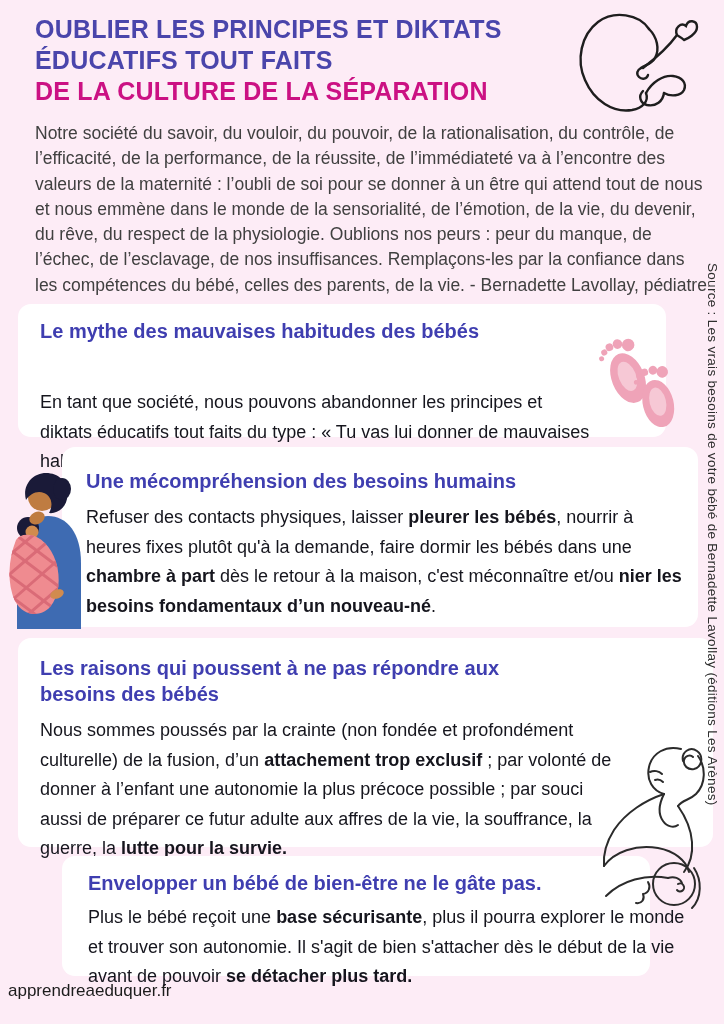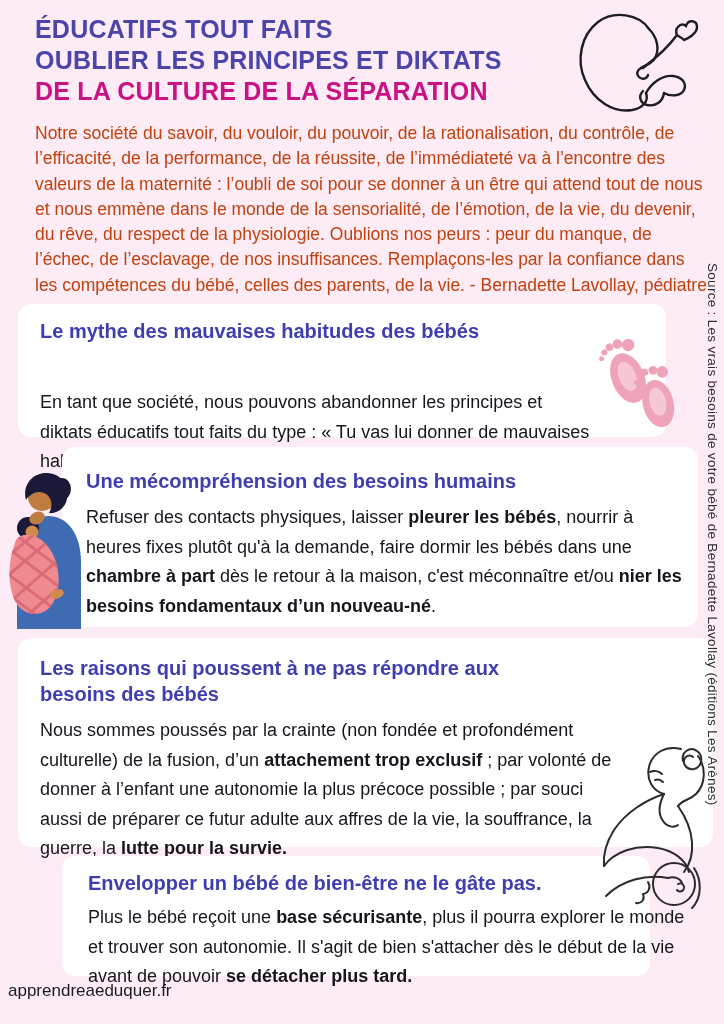--- a/index.html
+++ b/index.html
@@ -9,21 +9,21 @@
     background:#fdecf6;
     font-family:"Liberation Sans","DejaVu Sans",sans-serif;
   }
   
   .title { position:absolute; left:35px; top:14px; font-weight:bold;
            font-size:25px; line-height:31px; letter-spacing:.2px; }
   .title .blue    { color:#4a45ab; }
   .title .magenta { color:#cb1183; }
   
   .intro { position:absolute; left:35px; top:121px; width:676px;
-           font-size:17.5px; line-height:25.3px; color:#c2410c; }
+           font-size:17.5px; line-height:25.3px; color:#404040; }
   
   .card { position:absolute; background:#ffffff; z-index:1;border-radius:13px; }
   .card h2 { color:#3f3eb0; font-size:20px; line-height:26px; font-weight:bold; }
   .card .body { font-size:18px; line-height:29.5px; color:#15151d; }
   .b { font-weight:bold; }
   .card1 { left:18px;  top:304px; width:648px; height:133px; padding:14px 0 0 22px; }
   .card1 h2   { margin-bottom:7px; }
   .card1 .body{ width:552px;margin-top:44px; }
   .card2 { left:62px;  top:447px; width:636px; height:180px; padding:21px 0 0 24px; }
   .card2 h2   { margin-bottom:9px; }
@@ -44,22 +44,22 @@
   .footer { position:absolute; left:8px; top:981px; font-size:17px; color:#1c1c1c; }
   .source { position:absolute; right:4px; top:263px; writing-mode:vertical-rl;
             font-size:13.5px; letter-spacing:.3px; color:#2e2e2e; z-index:1; }
 </style>
 </head>
 <body>
 
 <div class="page">
 
   <div class="title">
+    <div class="blue">OUBLIER LES PRINCIPES ET DIKTATS</div>
     <div class="blue">ÉDUCATIFS TOUT FAITS</div>
-    <div class="blue">OUBLIER LES PRINCIPES ET DIKTATS</div>
     <div class="magenta">DE LA CULTURE DE LA SÉPARATION</div>
   </div>
 
   <div class="illus fetus">
     <svg viewBox="0 0 140 115" width="140" height="115">
       <g fill="none" stroke="#1e1e1e" stroke-width="2.4" stroke-linecap="round">
         <path d="M83,23 C73,8 48,4 32,16 C15,29 10,54 19,74 C28,95 47,107 66,104 C77,102 83,95 80,87"></path>
         <path d="M83,23 C91,31 94,43 89,52 C86,58 79,59 75,62"></path>
         <path d="M75,62 C71,64 70,68 73,71 C76,74 81,73 82,69"></path>
         <path d="M80,87 C86,76 97,69 107,70 C116,71 121,77 118,84 C115,90 105,91 98,87"></path>

